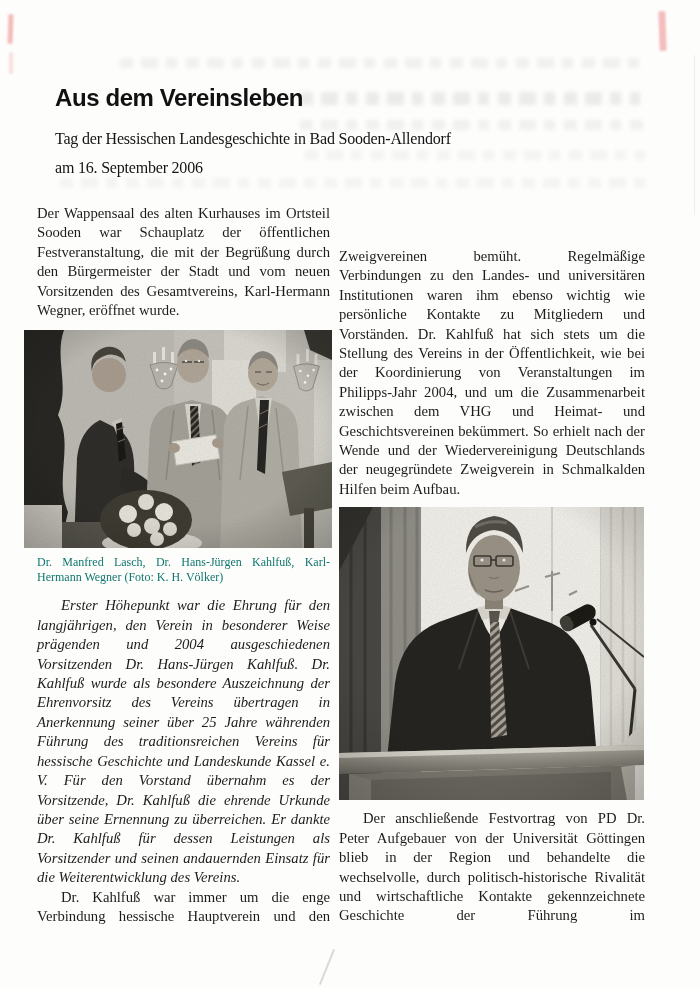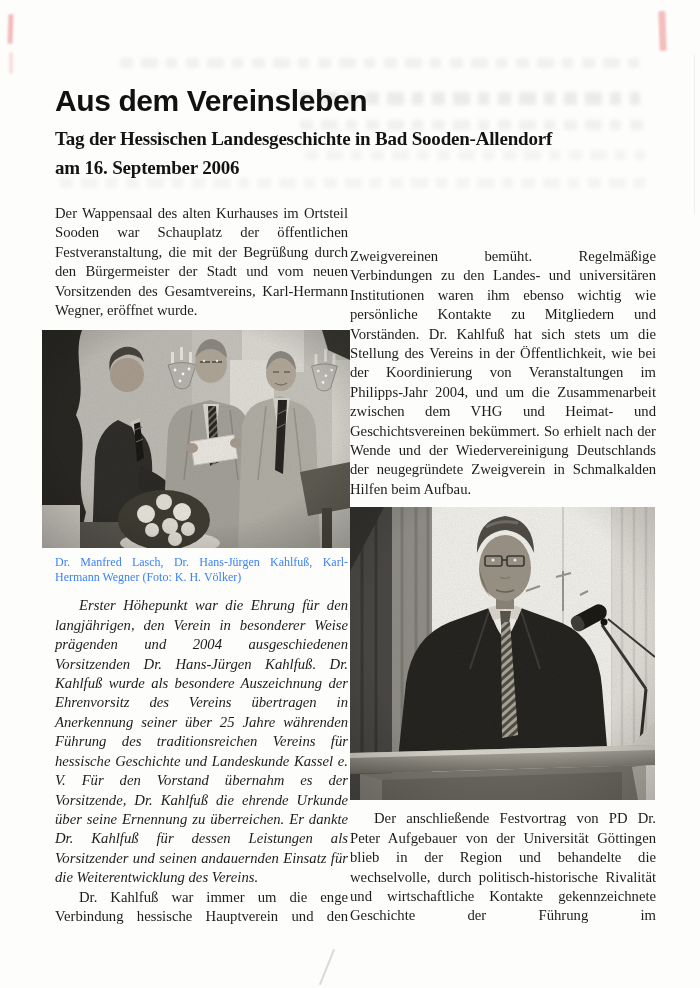--- a/index.html
+++ b/index.html
@@ -25,39 +25,39 @@
   .g3 { left:300px; top:120px; width:345px; }
   .g4 { left:305px; top:150px; width:340px; opacity:.05; }
   .g5 { left:60px;  top:178px; width:590px; opacity:.05; }
   .edge-line { position:absolute; left:694px; top:55px; width:1px; height:160px; background:rgba(0,0,0,.06); }
   .scratch { position:absolute; left:326px; top:948px; width:2px; height:38px;
              background:rgba(0,0,0,.14); transform:rotate(22deg); filter:blur(.5px); }
   
   .header { position:absolute; left:55px; top:84px; width:610px; }
   .section-title {
     margin:0; font-family:"Liberation Sans", sans-serif; font-weight:bold;
-    font-size:30px; letter-spacing:-0.4px; color:#111;
+    font-size:24px; letter-spacing:-0.4px; color:#111;
   }
-  .article-title { margin:6px 0 0 0; font-weight:bold; font-size:19px; letter-spacing:-0.2px; line-height:29px; color:#141414; }
+  .article-title { margin:12px 0 0 0; font-weight:normal; font-size:16px; letter-spacing:-0.2px; line-height:29px; color:#141414; }
   .article-title span { display:block; white-space:nowrap; }
   
-  .columns { position:absolute; left:55px; top:204px; display:flex; gap:2px; }
+  .columns { position:absolute; left:37px; top:204px; display:flex; gap:9px; }
   .col { display:block; }
   .col.left  { width:293px; }
   .col.right { width:306px;margin-top:43px; }
   .col p { margin:0; text-align:justify; font-size:14.7px; line-height:19.4px; hyphens:auto; }
   .col p.indent { text-indent:24px; }
   .col p.cont { text-align-last:justify; }
   .col p + p { margin-top:0; }
   figure { margin:0; }
   .photo { display:block; }
   .photo-left  { margin:10px 0 0 -13px; }
   .photo-right { margin:8px 0 0 0; }
   figcaption {
-    margin-top:7px; font-size:12px; line-height:14.5px; text-align:justify; color:#3b82f6;
+    margin-top:7px; font-size:12px; line-height:14.5px; text-align:justify; color:#0f766e;
   }
   .after-caption { margin-top:12px !important;font-style:italic; }
   .after-caption-r { margin-top:9px !important; }
 </style>
 </head>
 <body>
 
 <div class="page">
 
   <div class="red-mark left"></div>

